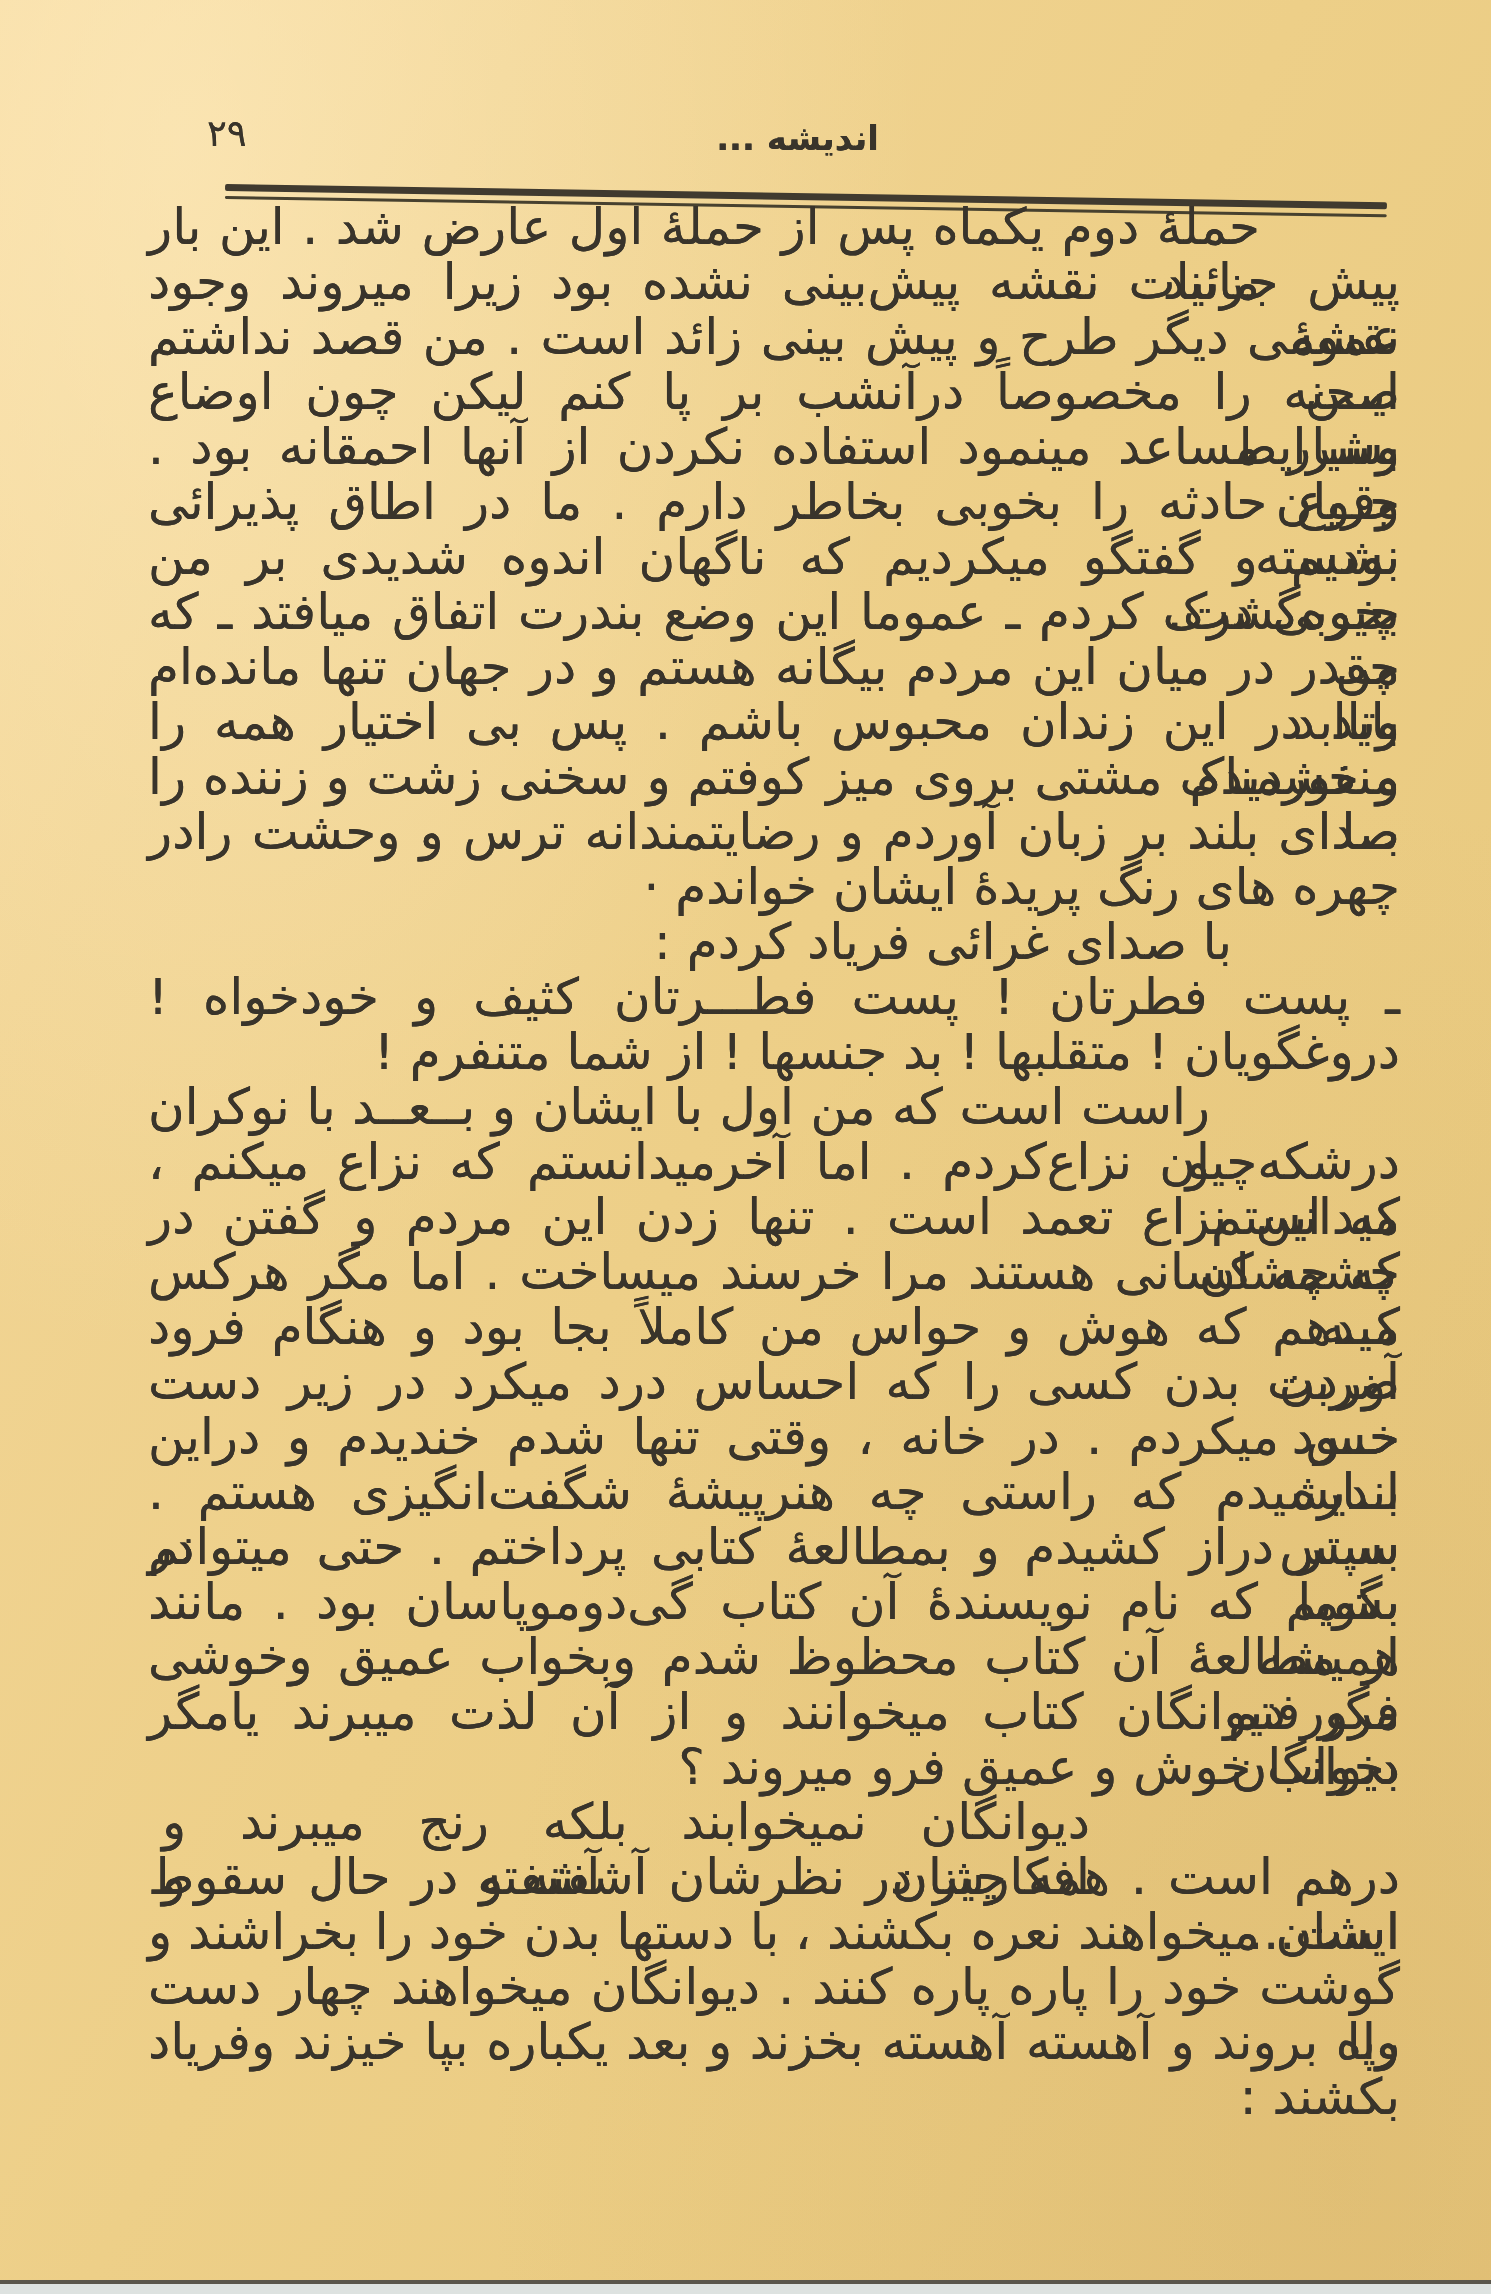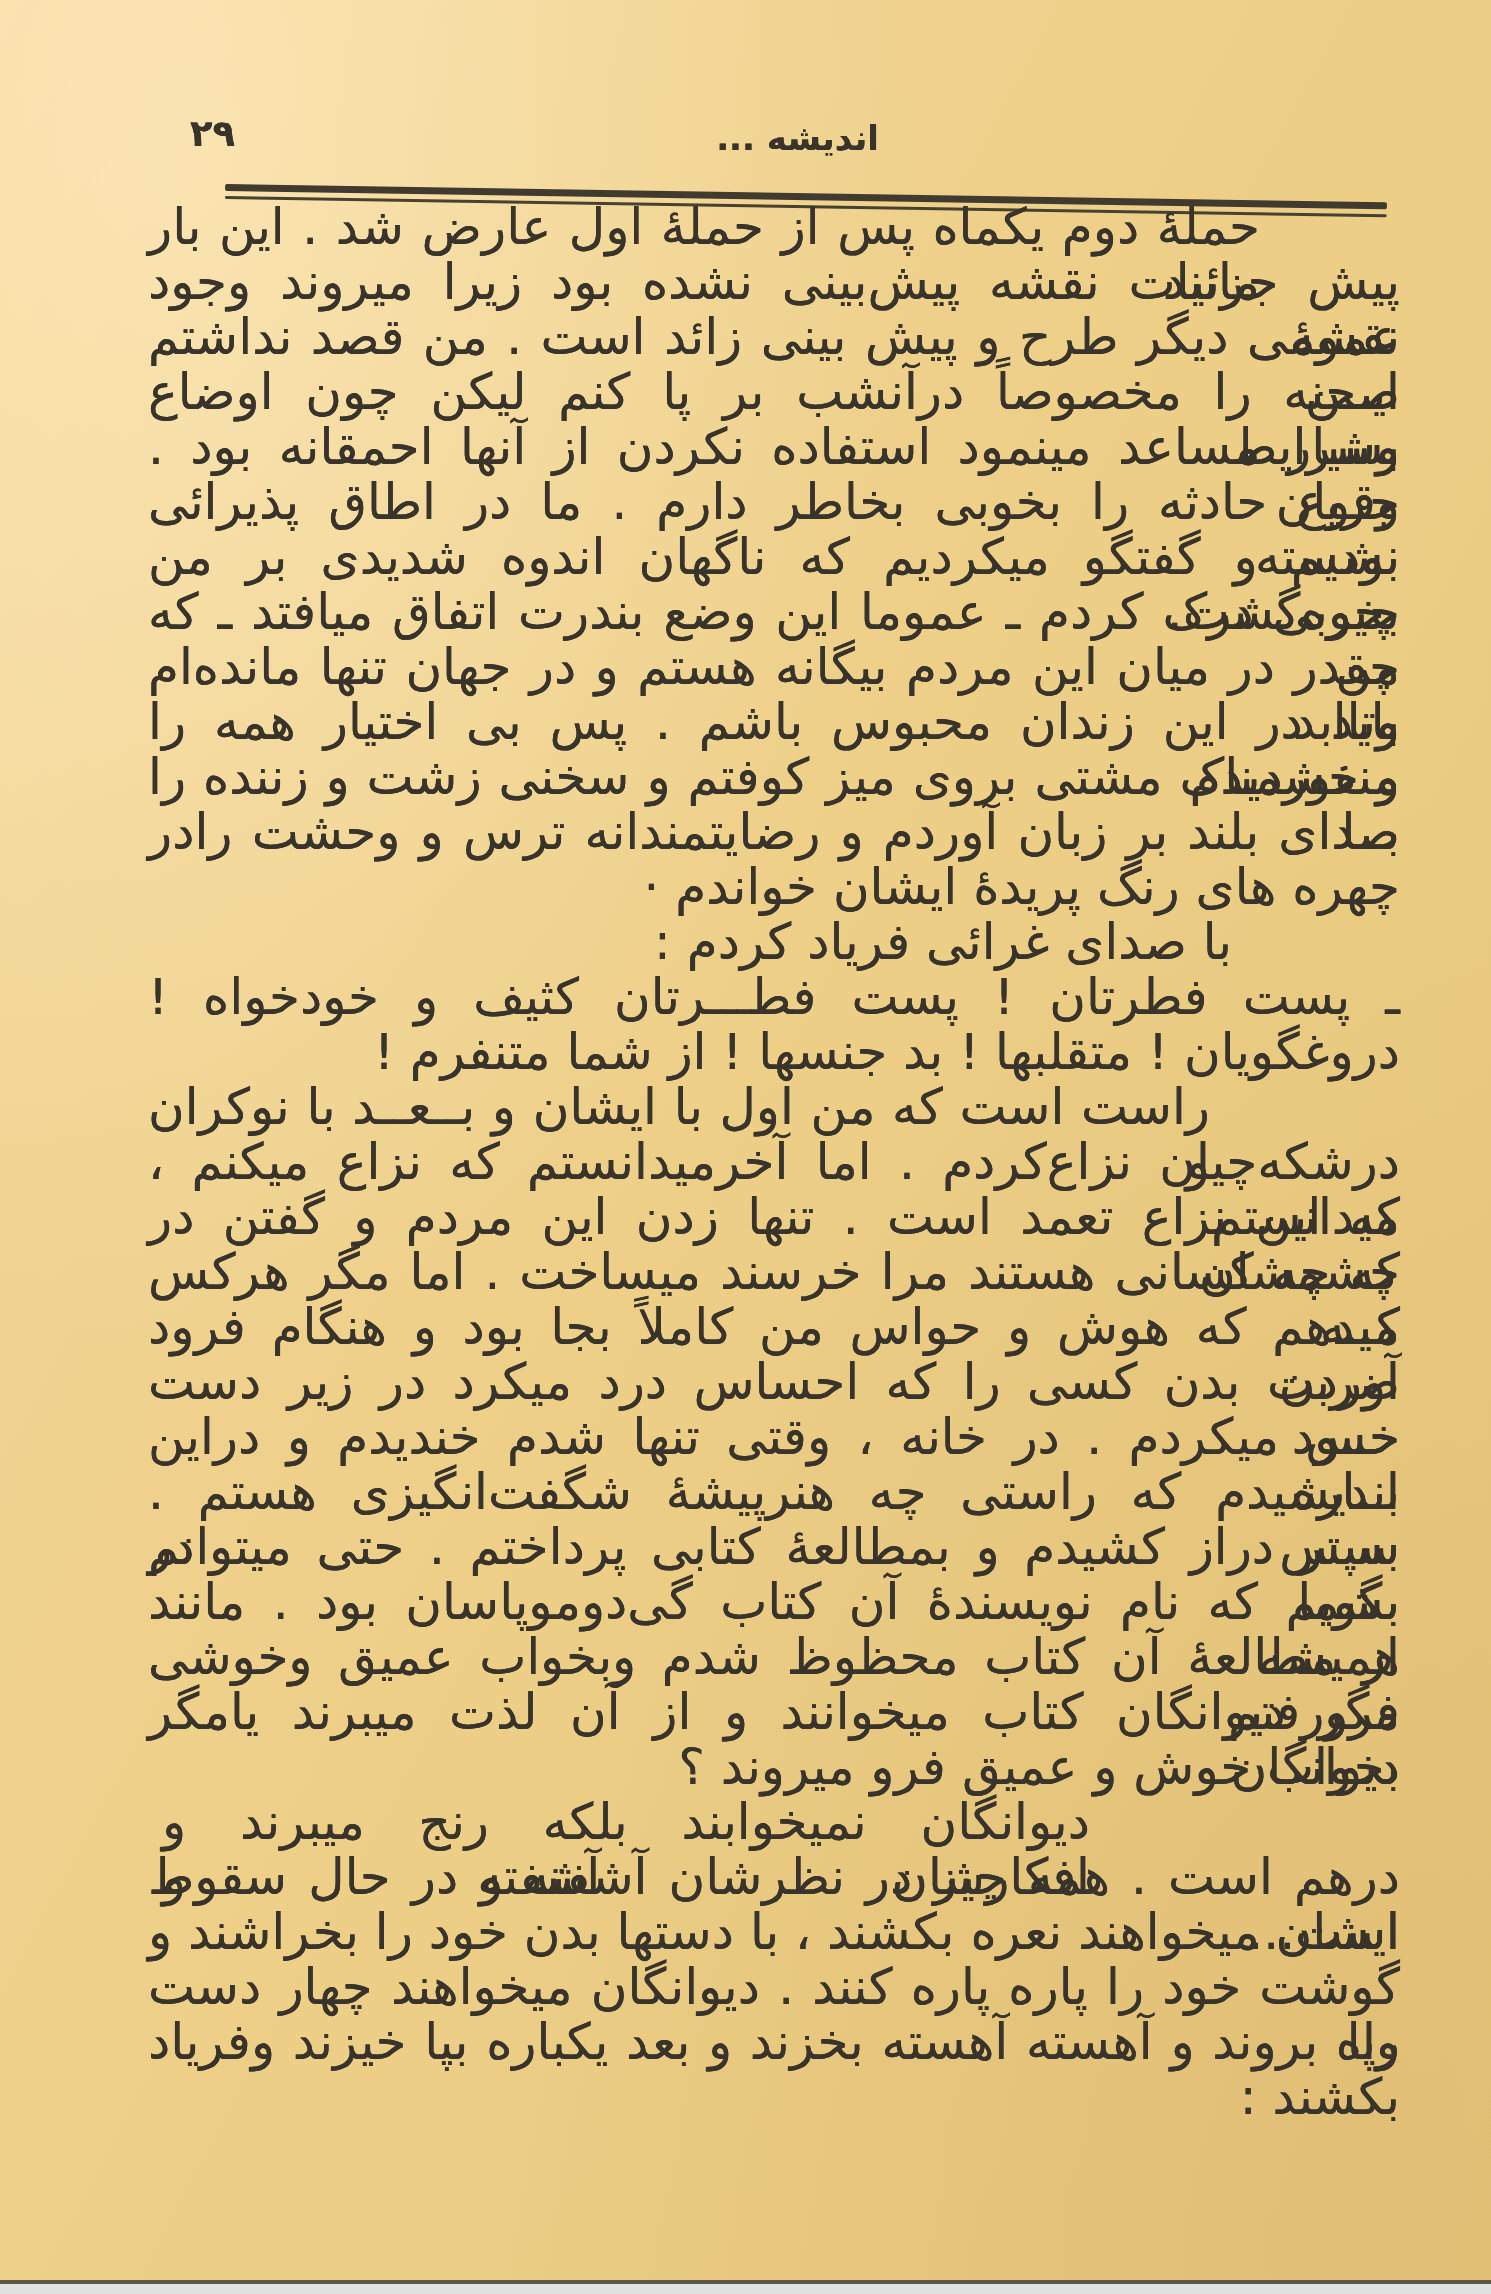--- a/index.html
+++ b/index.html
@@ -10,22 +10,22 @@
   }
   .page{
     position:relative;width:1491px;height:2294px;
     background:
       radial-gradient(ellipse at 12% 6%, rgba(255,238,196,.55) 0%, rgba(255,238,196,0) 40%),
       radial-gradient(ellipse at 90% 95%, rgba(205,165,95,.25) 0%, rgba(205,165,95,0) 45%),
       linear-gradient(118deg,#f7dba1 0%,#f1d493 20%,#edcf88 48%,#e9ca80 78%,#e6c67b 100%);
     color:var(--ink,#39342b);
   }
   .pagenum{
-    position:absolute;left:190px;top:112px;
-    font-size:37px;font-weight:bold;letter-spacing:2px;
+    position:absolute;left:207px;top:112px;
+    font-size:37px;font-weight:normal;letter-spacing:2px;
     text-shadow:0 0 .6px currentColor;
     text-align:center;
   }
   .title{
     position:absolute;left:705px;top:118px;width:185px;
     text-align:center;font-size:34px;font-weight:bold;
     direction:rtl;text-shadow:0 0 .6px currentColor;
   }
   .rule{
     position:absolute;left:225px;top:184px;width:1162px;

